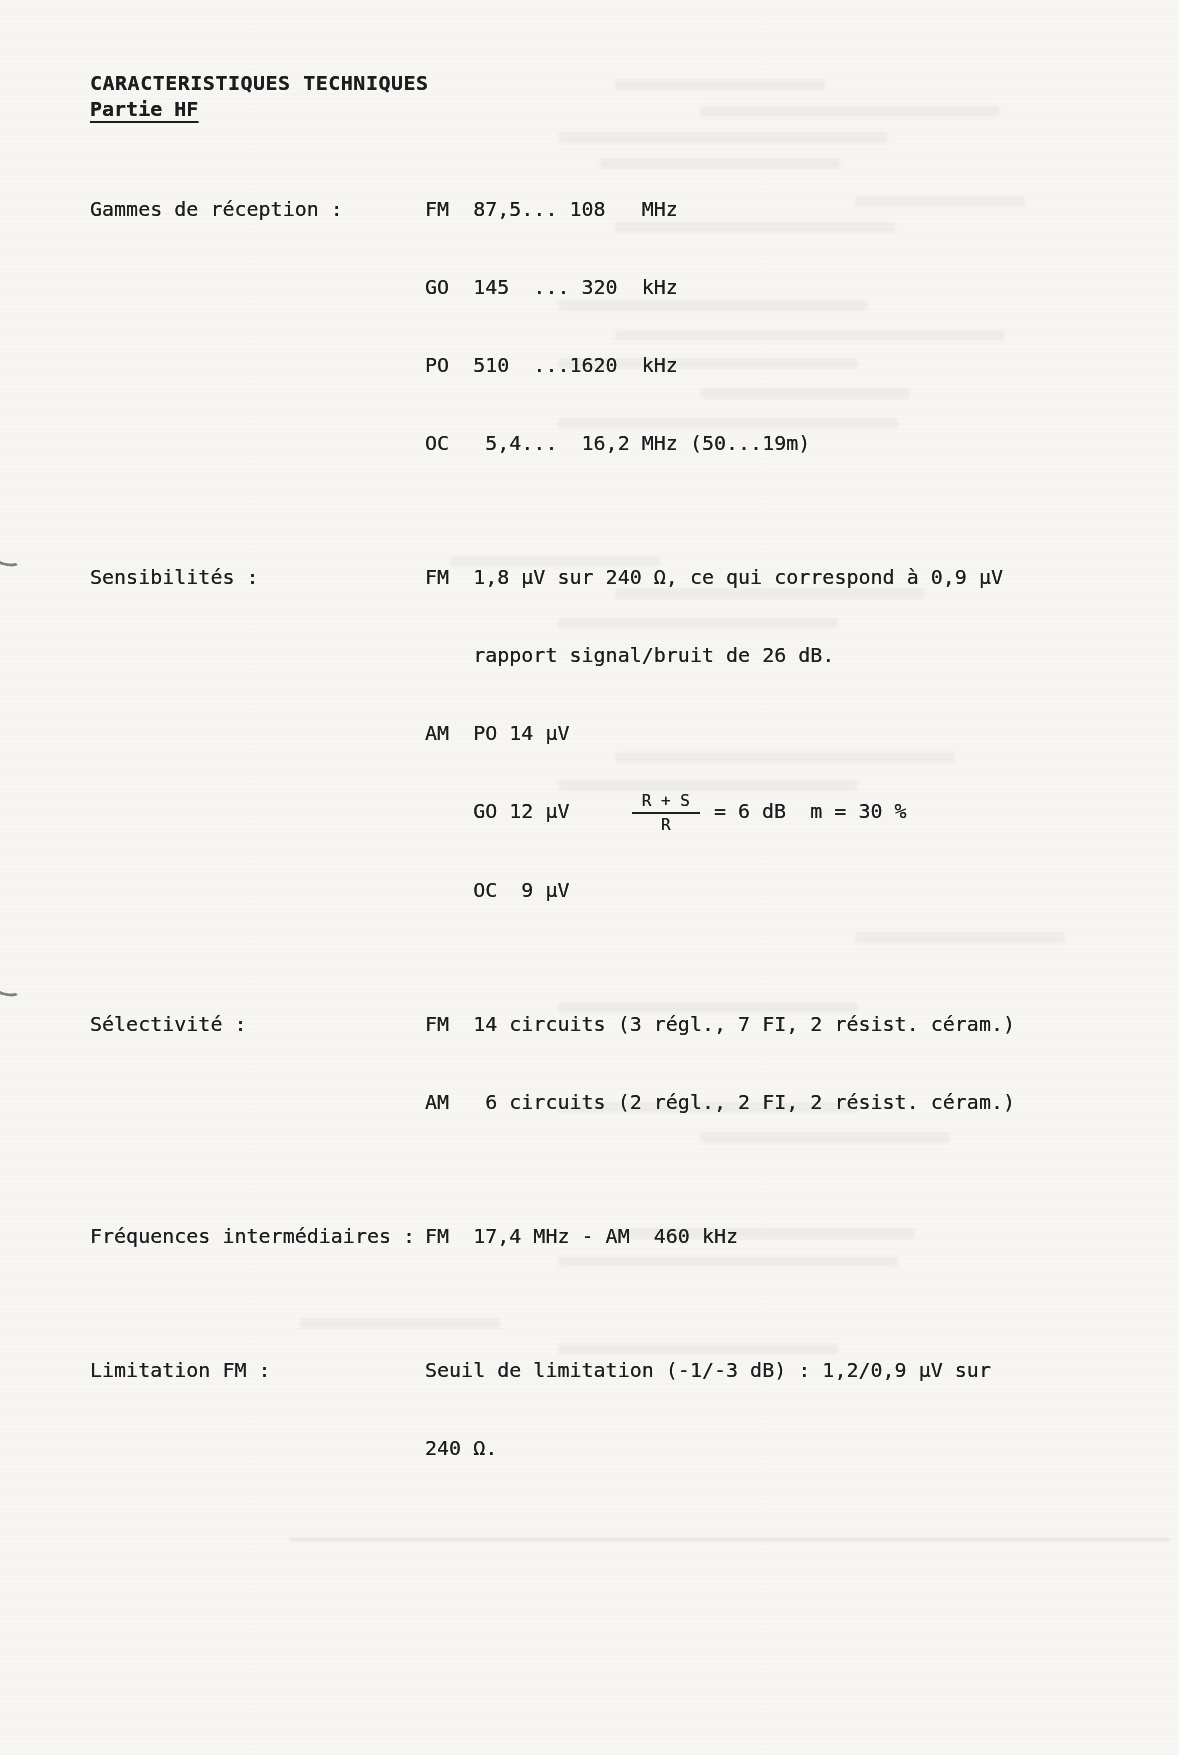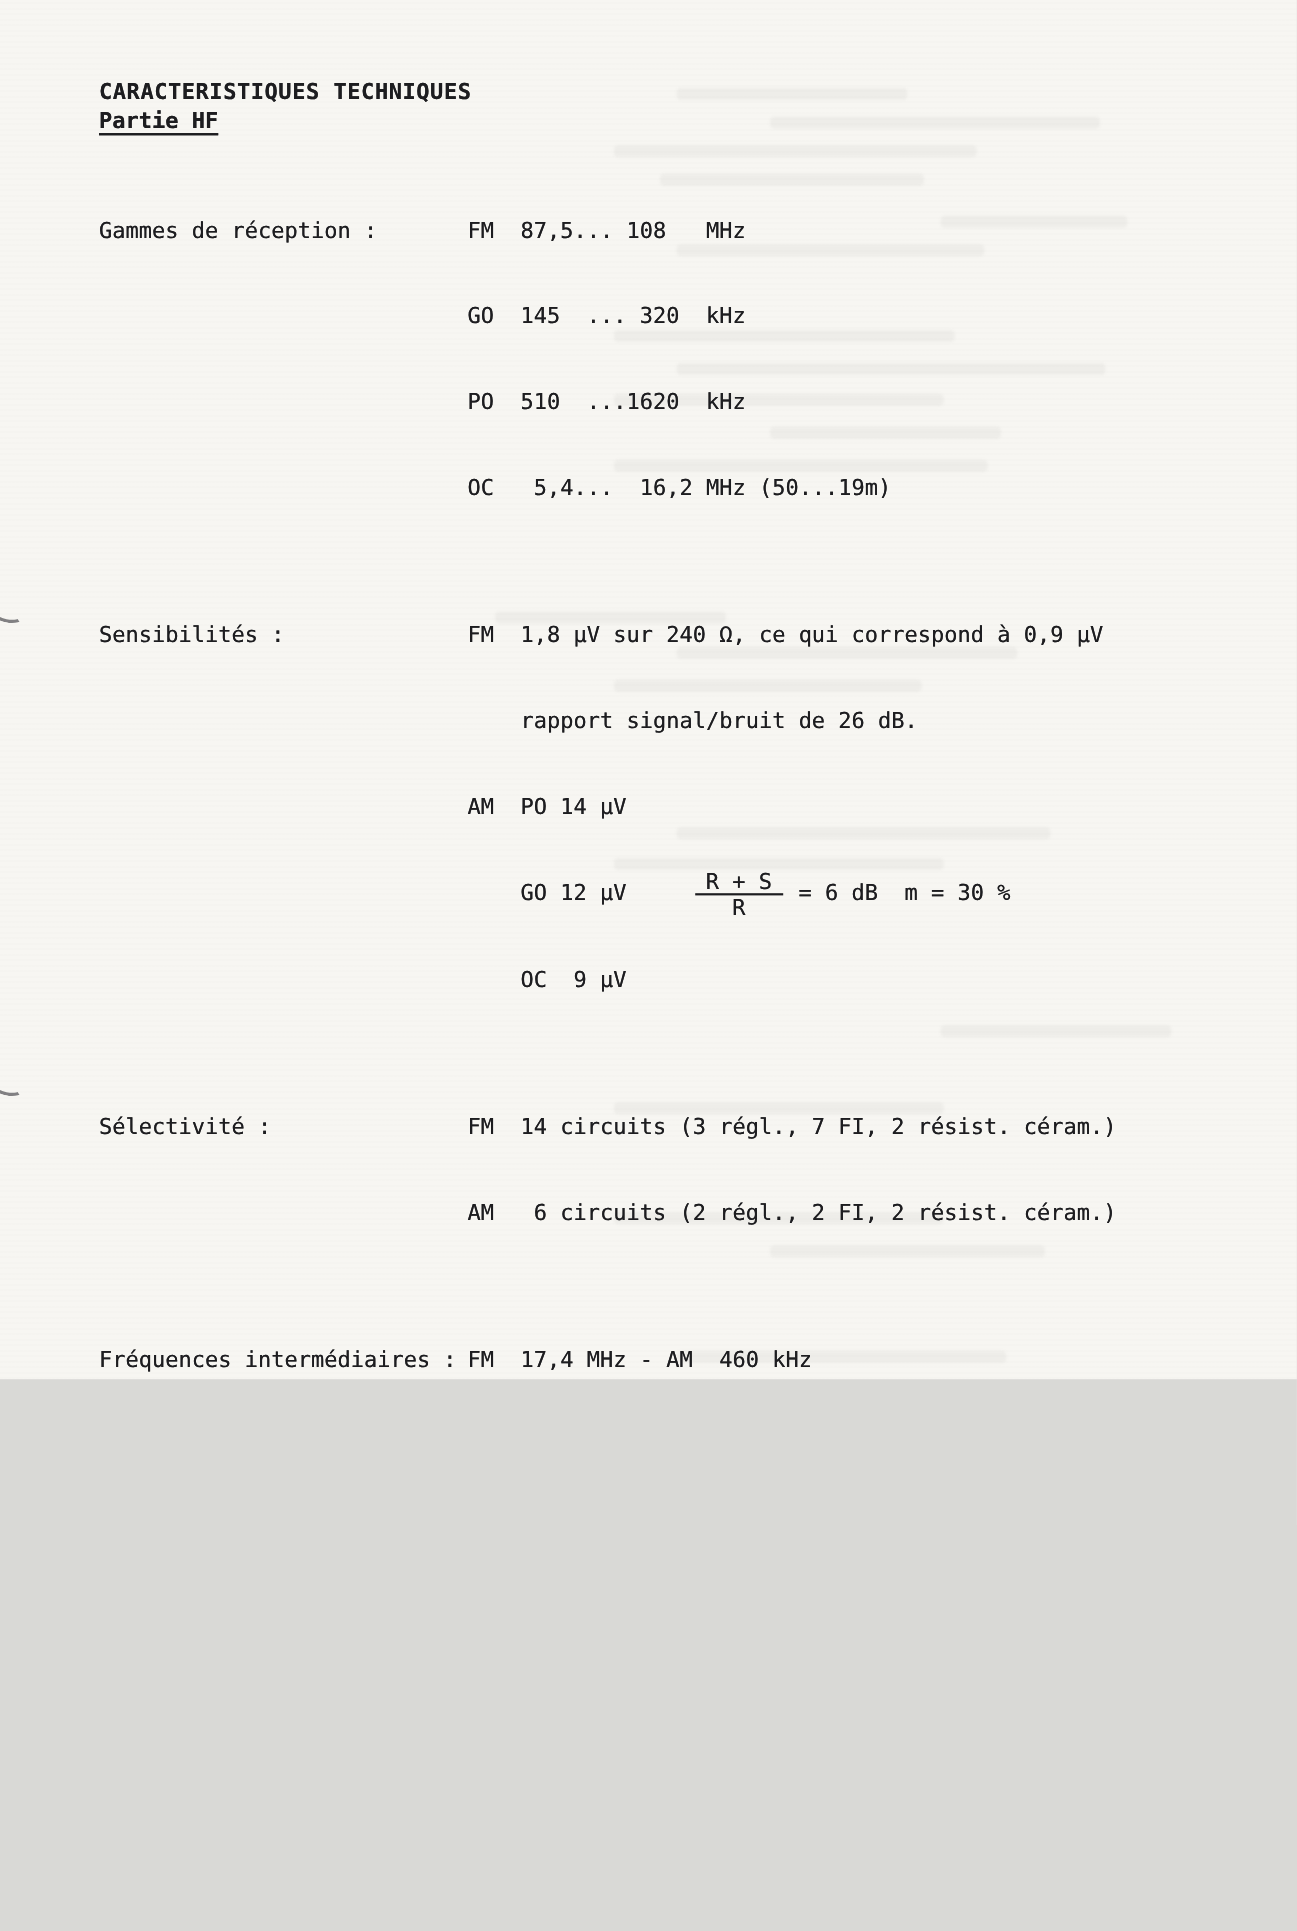--- a/index.html
+++ b/index.html
@@ -1,34 +1,34 @@
 <!DOCTYPE html>
 <html><head>
 <meta charset="utf-8">
 <style>
   * { margin:0; padding:0; box-sizing:border-box; }
   body { background:#d9d9d6; font-family:"DejaVu Sans Mono","Liberation Mono",monospace; }
   .page {
-    position:relative; width:1179px; height:1254px;
+    position:relative; width:1179px; height:1755px;
     background:#f7f6f2; color:#1d1d20;
     font-size:20px; line-height:26px; overflow:hidden;
   }
   .texture {
     position:absolute; inset:0; pointer-events:none;
     background:repeating-linear-gradient(0deg, rgba(0,0,0,0.008) 0 2px, transparent 2px 5px);
   }
   .content { position:absolute; left:90px; top:70px; width:1055px; text-shadow:0 0 .6px rgba(29,29,32,.85); }
   .title { font-weight:bold; letter-spacing:.5px; }
   .section { font-weight:bold; text-decoration:underline; text-underline-offset:5px; }
   .specs { margin-top:22px; }
   .spec { display:flex; margin-bottom:4px; }
   .label { flex:0 0 335px; white-space:pre; }
   .values { flex:1 1 auto; white-space:pre; }
   .line { min-height:26px; }
-  .fraction { display:inline-block; vertical-align:middle; text-align:center; font-size:20px; margin:-10px 2px; }
+  .fraction { display:inline-block; vertical-align:middle; text-align:center; font-size:16px; margin:-10px 2px; }
   .fraction .num { display:block; line-height:20px; padding:0 10px 1px; border-bottom:2px solid #1d1d20; }
   .fraction .den { display:block; line-height:20px; padding-top:1px; }
   .ghost { position:absolute; height:11px; border-radius:4px; background:rgba(70,70,80,.05); filter:blur(1.5px); }
   .pen-mark { position:absolute; left:-8px; width:30px; height:16px; border:3px solid transparent;
               border-bottom:3px solid rgba(50,50,55,.6); border-radius:50%; transform:rotate(12deg); }
   .mark1 { top:550px; } .mark2 { top:980px; }
   .bottom-line { position:absolute; left:290px; top:1538px; width:880px; height:3px;
                  background:rgba(60,60,60,.08); filter:blur(1px); }
 </style>
 </head>
@@ -116,19 +116,20 @@
         <div class="values">
           <div class="line">FM  17,4 MHz - AM  460 kHz</div>
         </div>
       </div>
 
       <div class="spec">
         <div class="label">
           <div class="line">Limitation FM :</div>
         </div>
         <div class="values">
+          <div class="line">Seuil de limitation (-1/-3 dB) : 1,2/0,9 μV sur</div>
           <div class="line">240 Ω.</div>
         </div>
       </div>
 
     </div>
   </div>
 </div>
 
 </body></html>

